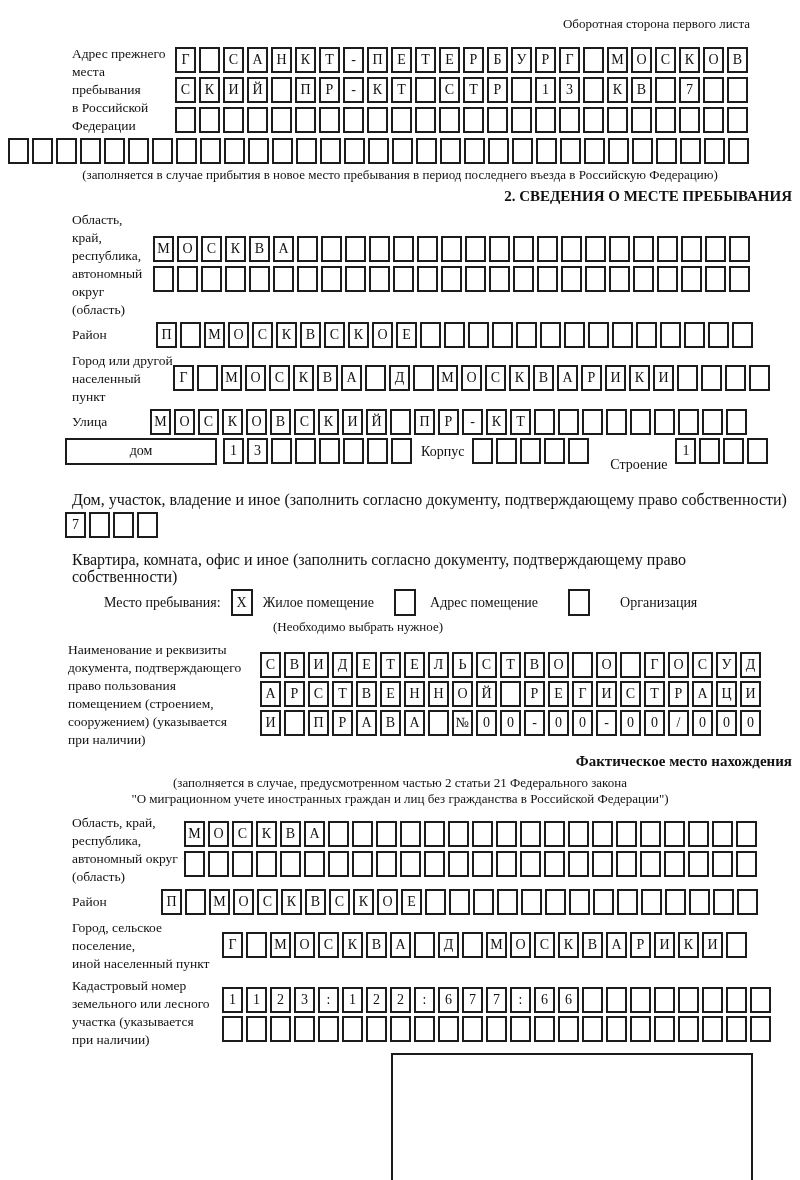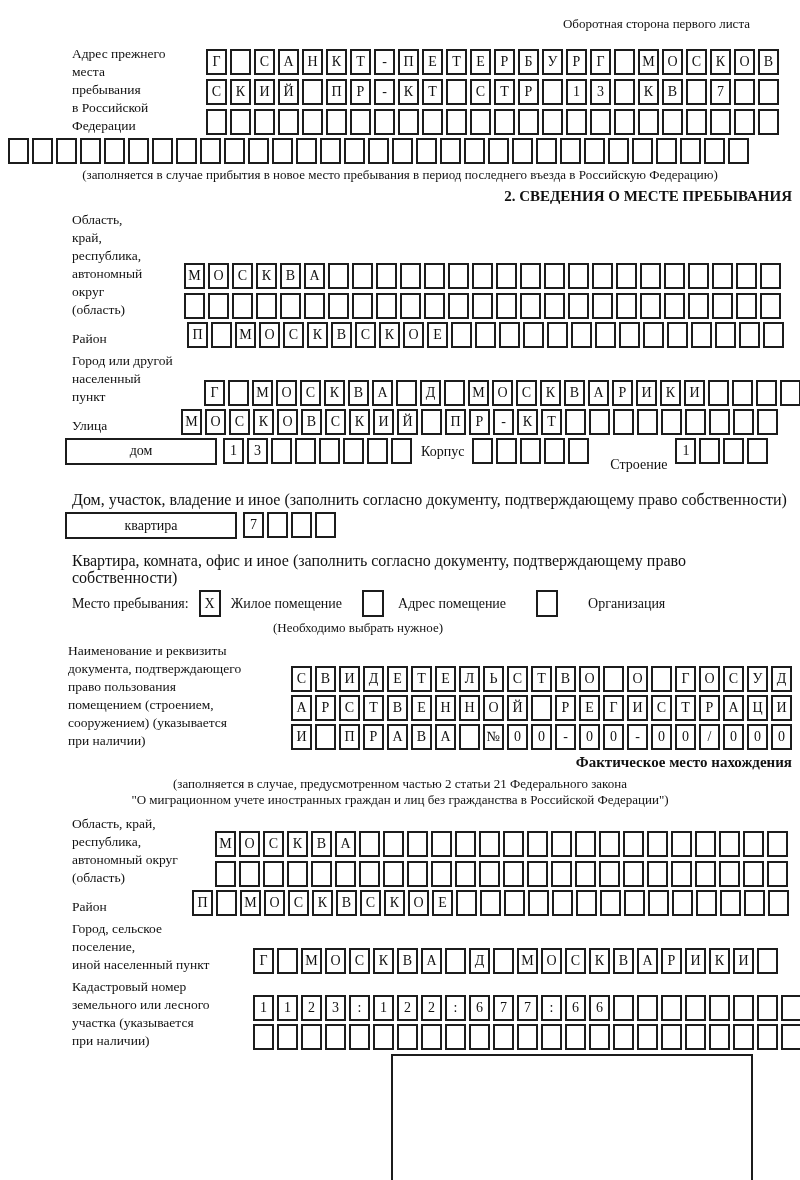--- a/index.html
+++ b/index.html
@@ -3,21 +3,21 @@
 <meta charset="utf-8">
 <style>
   html,body{margin:0;padding:0;background:#fff;}
   body{
     width:800px;height:1180px;
     font-family:"Liberation Serif","DejaVu Serif",serif;
     color:#111;position:relative;box-sizing:border-box;
     padding:16px 8px 0 8px;font-size:14px;
   }
   .hdr-note{text-align:right;padding-right:42px;font-size:13px;margin-bottom:12px;}
-  .field{display:flex;align-items:flex-end;margin-bottom:3px;gap:31px;}
+  .field{display:flex;align-items:center;margin-bottom:3px;}
   .flabel{
     white-space:pre-line;line-height:18px;font-size:13.5px;
     padding-left:64px;box-sizing:border-box;flex:none;padding-top:1px;
   }
   .cells{display:flex;flex:none;}
   .cell{
     width:21px;height:26px;box-sizing:border-box;border:2px solid #1c1c1c;
     margin-right:3px;display:inline-flex;align-items:center;justify-content:center;
     font-size:14px;flex:none;background:#fff;
   }
@@ -30,21 +30,21 @@
     box-sizing:border-box;border:2px solid #1c1c1c;height:27px;
     display:inline-flex;align-items:center;justify-content:center;
     font-size:14px;flex:none;margin-right:6px;
   }
   .inline-lbl{font-size:14px;line-height:27px;flex:none;}
   .hrow{display:flex;align-items:flex-start;margin:0 0 2px 57px;}
   .chk{
     width:22px;height:27px;box-sizing:border-box;border:2px solid #1c1c1c;
     display:inline-flex;align-items:center;justify-content:center;font-size:14px;flex:none;
   }
-  .stayrow{display:flex;align-items:center;margin-left:64px;margin-bottom:1px;}
+  .stayrow{display:flex;align-items:center;margin-left:96px;margin-bottom:1px;}
   .stamp-col{width:372px;margin-left:auto;margin-right:34px;margin-top:4px;}
   .stamp-box{width:362px;height:170px;border:2px solid #1c1c1c;box-sizing:border-box;margin-left:5px;}
   .mt2{margin-top:2px;}
 </style>
 </head>
 <body>
 
 <div class="hdr-note">Оборотная сторона первого листа</div>
 
 <div class="field">
@@ -351,21 +351,20 @@
   <div class="cells">
       <span class="cell">1</span>
       <span class="cell"></span>
       <span class="cell"></span>
       <span class="cell"></span>
     </div>
 </div>
 <div class="caption-left">Дом, участок, владение и иное (заполнить согласно документу, подтверждающему право собственности)</div>
 
 <div class="hrow">
-  <div class="widebox" style="width:172px">квартира</div>
   <div class="cells">
       <span class="cell">7</span>
       <span class="cell"></span>
       <span class="cell"></span>
       <span class="cell"></span>
     </div>
 </div>
 <div class="caption-left">Квартира, комната, офис и иное (заполнить согласно документу, подтверждающему право собственности)</div>
 
 <div class="stayrow">

